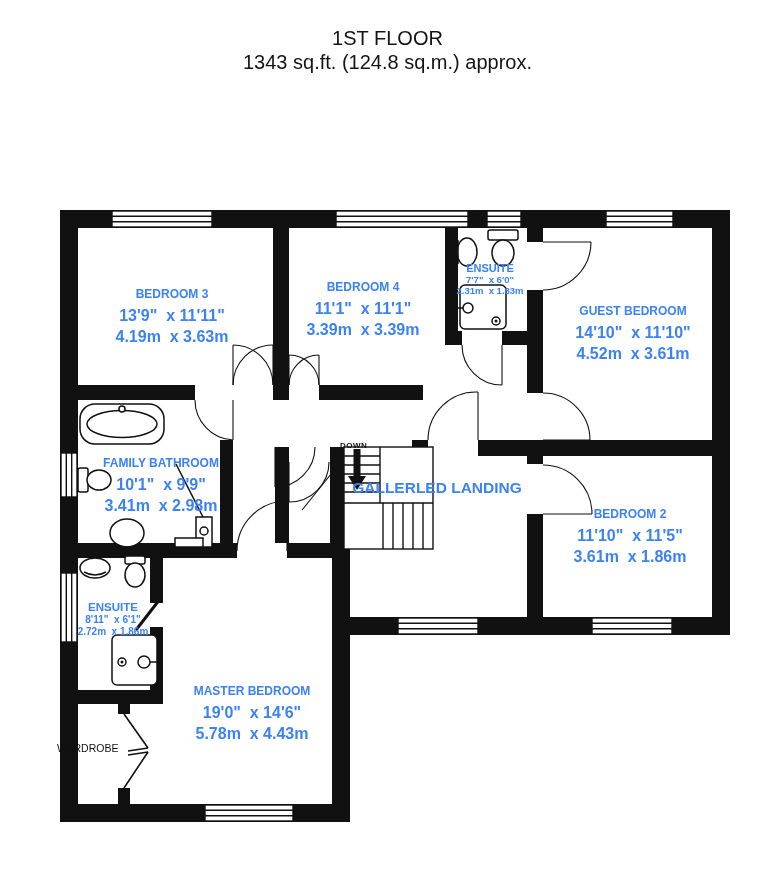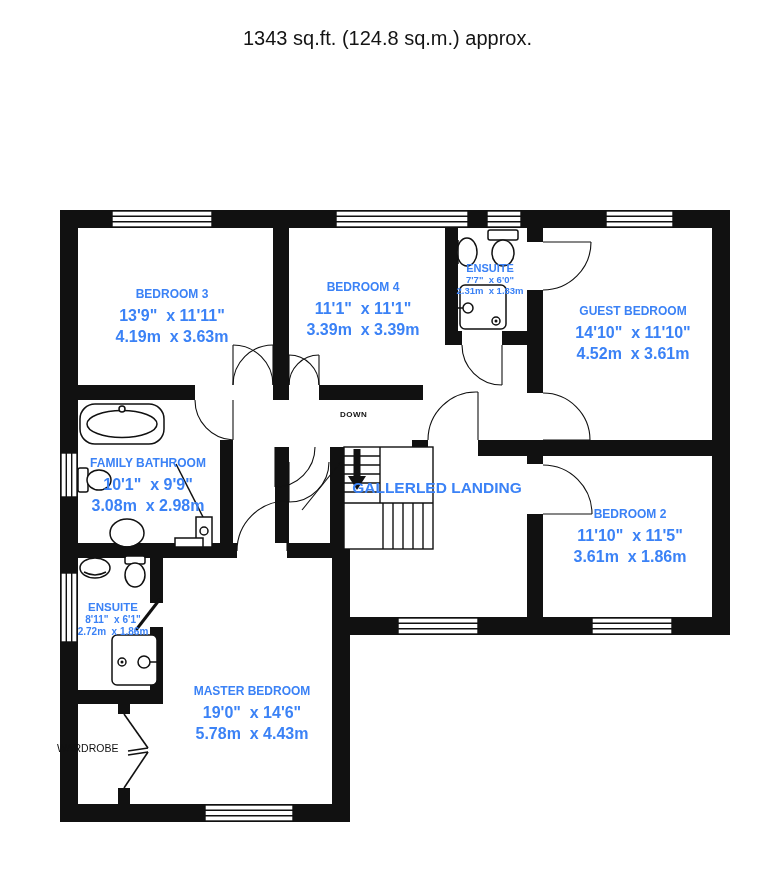--- a/index.html
+++ b/index.html
@@ -16,20 +16,21 @@
   .landing-label{font-size:15.5px;line-height:18px;white-space:pre;}
   .down-label{position:absolute;font-size:8px;font-weight:bold;letter-spacing:.5px;}
   .wardrobe-label{position:absolute;font-size:10.5px;font-weight:normal;white-space:pre;}
 </style>
 </head>
 <body>
 
 <div class="page">
 
   <div class="title">
+    <div>1ST FLOOR</div>
     <div>1343 sq.ft. (124.8 sq.m.) approx.</div>
   </div>
 
   <svg class="plan" width="775" height="880" viewBox="0 0 775 880">
 
     <g fill="#111" stroke="none">
       <rect x="60" y="210" width="670" height="18"></rect>
       <rect x="60" y="210" width="18" height="612"></rect>
       <rect x="60" y="804" width="290" height="18"></rect>
       <rect x="332" y="548" width="18" height="274"></rect>
@@ -270,31 +271,31 @@
     <div class="rdims">7'7"  x 6'0"</div>
     <div class="rdims">2.31m  x 1.83m</div>
   </div>
 
   <div class="room-label" style="left:523px;top:301px;width:220px;">
     <div class="rname">GUEST BEDROOM</div>
     <div class="rdims">14'10"  x 11'10"</div>
     <div class="rdims">4.52m  x 3.61m</div>
   </div>
 
-  <div class="room-label" style="left:38px;top:453px;width:220px;">
+  <div class="room-label" style="left:51px;top:453px;width:220px;">
     <div class="rname">FAMILY BATHROOM</div>
     <div class="rdims">10'1"  x 9'9"</div>
-    <div class="rdims">3.08m  x 2.98m</div>
+    <div class="rdims">3.41m  x 2.98m</div>
   </div>
 
   <div class="room-label" style="left:327px;top:479px;width:220px;">
     <div class="landing-label">GALLERLED LANDING</div>
   </div>
 
-  <div class="down-label" style="left:340px;top:410px;">DOWN</div>
+  <div class="down-label" style="left:340px;top:441px;">DOWN</div>
 
   <div class="room-label" style="left:520px;top:504px;width:220px;">
     <div class="rname">BEDROOM 2</div>
     <div class="rdims">11'10"  x 11'5"</div>
     <div class="rdims">3.61m  x 1.86m</div>
   </div>
 
   <div class="room-label small" style="left:43px;top:601px;width:140px;">
     <div class="rname" style="font-size:11.5px;line-height:13px;">ENSUITE</div>
     <div class="rdims" style="font-size:10px;line-height:12px;">8'11"  x 6'1"</div>

